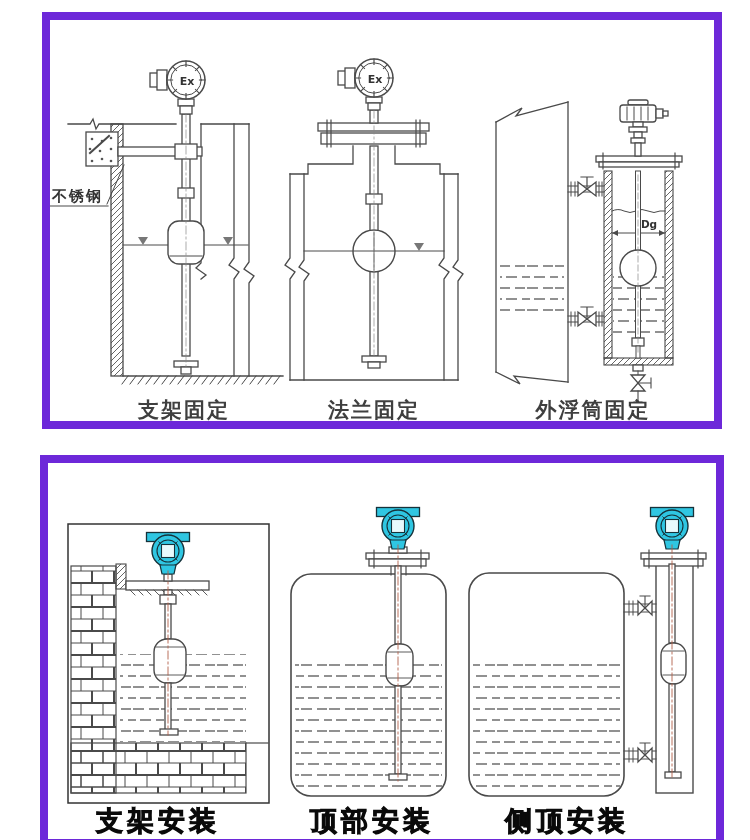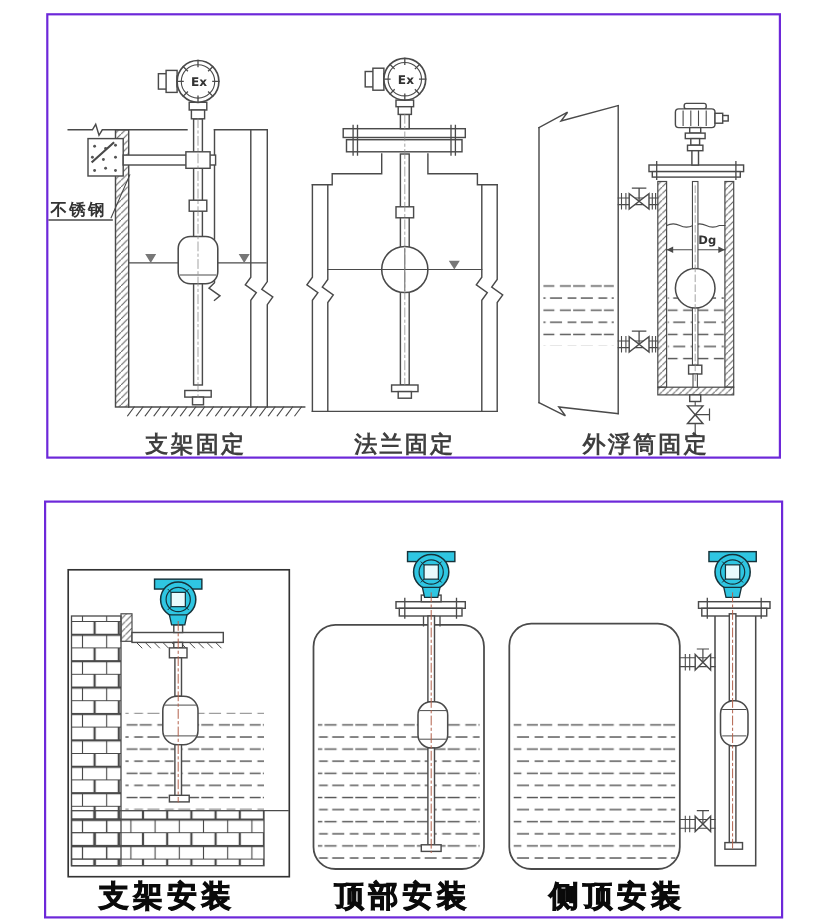--- a/index.html
+++ b/index.html
@@ -1,18 +1,18 @@
 <!DOCTYPE html>
 <html><head>
 <meta charset="utf-8">
 <style>
   html,body{margin:0;padding:0;background:#fff;}
   .stage{position:relative;width:750px;height:840px;background:#fff;overflow:hidden;
          font-family:"DejaVu Sans","Liberation Sans",sans-serif;}
-  .panel{position:absolute;background:#fff;border:2px solid #6d28d9;}
+  .panel{position:absolute;background:#fff;border:8px solid #6d28d9;}
   #panel-top{left:42px;top:12px;width:664px;height:401px;}
   #panel-bottom{left:40px;top:455px;width:668px;height:376px;}
   svg{display:block;}
   svg text{font-family:"DejaVu Sans","Liberation Sans",sans-serif;}
   .cap-top{font-size:21px;font-weight:600;letter-spacing:2px;fill:#3f3f3f;}
   .cap-bot{font-size:27px;font-weight:bold;letter-spacing:4px;fill:#0a0a0a;stroke:#0a0a0a;stroke-width:0.9;}
   .small-label{font-size:15px;font-weight:600;letter-spacing:2px;fill:#333;}
 </style>
 </head>
 <body>

